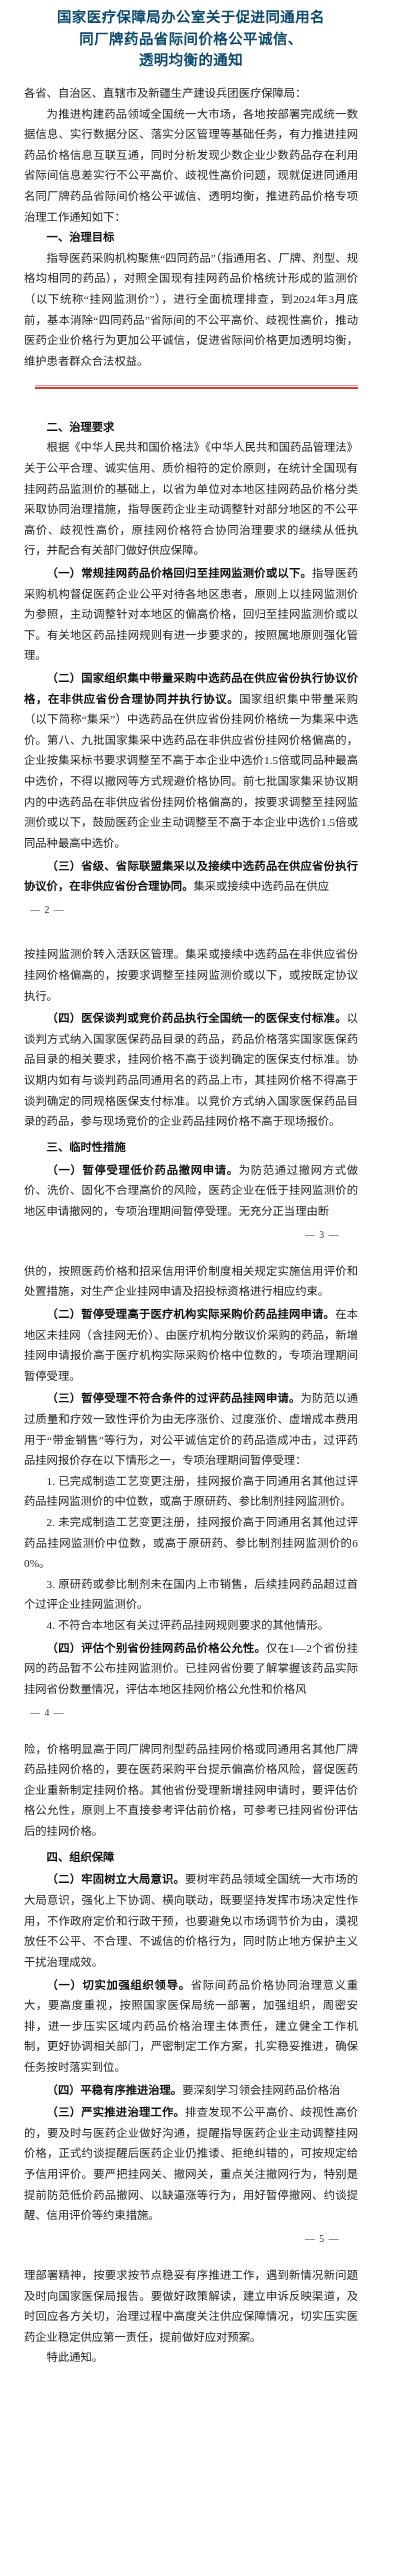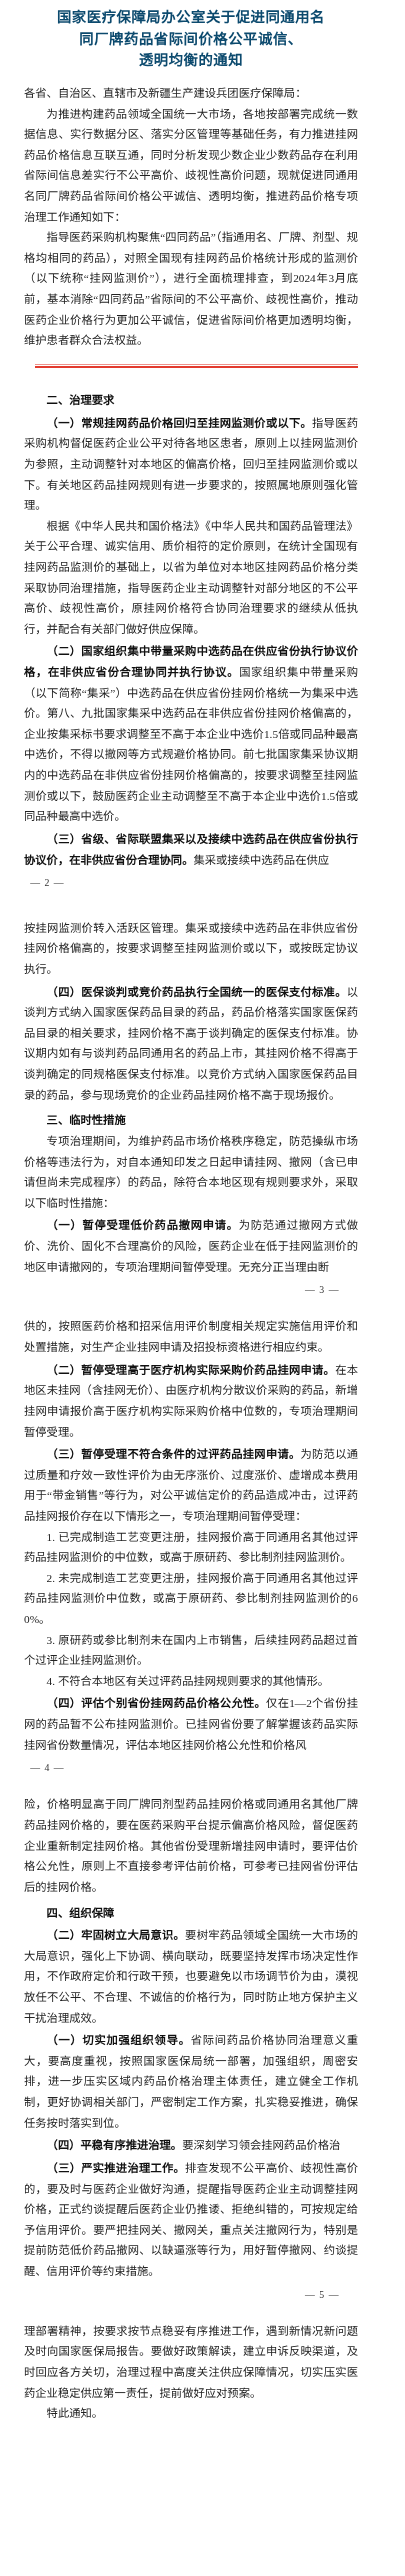--- a/index.html
+++ b/index.html
@@ -15,21 +15,21 @@
   .title span{display:block;}
   .salut{margin-top:11px;text-indent:0;}
   .para{text-indent:2em;}
   .cont{text-indent:0;}
   .bp{margin-top:2.1px;}
   b.lead{font-weight:bold;color:#111;}
   .sec{font-family:"Liberation Sans","DejaVu Sans",sans-serif;font-weight:bold;
        font-size:11.3px;line-height:20.6px;margin:5.2px 0 0 0;text-indent:2em;color:#101010;
        text-align:left;word-break:break-all;}
   .sec.first{margin-top:0;}
-  .sec.page2{margin-top:22px;}
+  .sec.page2{margin-top:28px;}
   .redline{margin:13.4px 0 0 11.3px;height:4.1px;position:relative;}
   .redline .thin{height:1px;background:#f0918a;}
   .redline .rgap{height:1px;background:transparent;}
   .redline .thick{height:2.1px;background:#e23b2e;}
   .pagenum{font-size:9.8px;line-height:20.6px;color:#333;text-indent:0;margin-top:3.1px;
            text-align:left;letter-spacing:1px;}
   .pagenum.left{padding-left:6.2px;}
   .pagenum.right{text-align:right;padding-right:18.5px;}
   .pgap{height:24px;}
   .pgap.s{height:15.5px;}
@@ -42,50 +42,50 @@
   <h1 class="title">
     <span>国家医疗保障局办公室关于促进同通用名</span>
     <span>同厂牌药品省际间价格公平诚信、</span>
     <span>透明均衡的通知</span>
   </h1>
 
   <p class="salut">各省、自治区、直辖市及新疆生产建设兵团医疗保障局：</p>
 
   <p class="para">为推进构建药品领域全国统一大市场，各地按部署完成统一数据信息、实行数据分区、落实分区管理等基础任务，有力推进挂网药品价格信息互联互通，同时分析发现少数企业少数药品存在利用省际间信息差实行不公平高价、歧视性高价问题，现就促进同通用名同厂牌药品省际间价格公平诚信、透明均衡，推进药品价格专项治理工作通知如下：</p>
 
+  <h2 class="sec first">一、治理目标</h2>
 
   <p class="para">指导医药采购机构聚焦“四同药品”（指通用名、厂牌、剂型、规格均相同的药品），对照全国现有挂网药品价格统计形成的监测价（以下统称“挂网监测价”），进行全面梳理排查，到2024年3月底前，基本消除“四同药品”省际间的不公平高价、歧视性高价，推动医药企业价格行为更加公平诚信，促进省际间价格更加透明均衡，维护患者群众合法权益。</p>
 
   <div class="redline">
     <div class="thin"></div>
     <div class="rgap"></div>
     <div class="thick"></div>
   </div>
 
   <h2 class="sec page2">二、治理要求</h2>
 
+  <p class="para">根据《中华人民共和国价格法》《中华人民共和国药品管理法》关于公平合理、诚实信用、质价相符的定价原则，在统计全国现有挂网药品监测价的基础上，以省为单位对本地区挂网药品价格分类采取协同治理措施，指导医药企业主动调整针对部分地区的不公平高价、歧视性高价，原挂网价格符合协同治理要求的继续从低执行，并配合有关部门做好供应保障。</p>
+
   <p class="para bp"><b class="lead">（一）常规挂网药品价格回归至挂网监测价或以下。</b><span>指导医药采购机构督促医药企业公平对待各地区患者，原则上以挂网监测价为参照，主动调整针对本地区的偏高价格，回归至挂网监测价或以下。有关地区药品挂网规则有进一步要求的，按照属地原则强化管理。</span></p>
-
-  <p class="para">根据《中华人民共和国价格法》《中华人民共和国药品管理法》关于公平合理、诚实信用、质价相符的定价原则，在统计全国现有挂网药品监测价的基础上，以省为单位对本地区挂网药品价格分类采取协同治理措施，指导医药企业主动调整针对部分地区的不公平高价、歧视性高价，原挂网价格符合协同治理要求的继续从低执行，并配合有关部门做好供应保障。</p>
 
   <p class="para bp"><b class="lead">（二）国家组织集中带量采购中选药品在供应省份执行协议价格，在非供应省份合理协同并执行协议。</b><span>国家组织集中带量采购（以下简称“集采”）中选药品在供应省份挂网价格统一为集采中选价。第八、九批国家集采中选药品在非供应省份挂网价格偏高的，企业按集采标书要求调整至不高于本企业中选价1.5倍或同品种最高中选价，不得以撤网等方式规避价格协同。前七批国家集采协议期内的中选药品在非供应省份挂网价格偏高的，按要求调整至挂网监测价或以下，鼓励医药企业主动调整至不高于本企业中选价1.5倍或同品种最高中选价。</span></p>
 
   <p class="para bp"><b class="lead">（三）省级、省际联盟集采以及接续中选药品在供应省份执行协议价，在非供应省份合理协同。</b><span>集采或接续中选药品在供应</span></p>
 
   <p class="pagenum left">— 2 —</p>
   <div class="pgap"></div>
 
   <p class="cont">按挂网监测价转入活跃区管理。集采或接续中选药品在非供应省份挂网价格偏高的，按要求调整至挂网监测价或以下，或按既定协议执行。</p>
 
   <p class="para bp"><b class="lead">（四）医保谈判或竞价药品执行全国统一的医保支付标准。</b><span>以谈判方式纳入国家医保药品目录的药品，药品价格落实国家医保药品目录的相关要求，挂网价格不高于谈判确定的医保支付标准。协议期内如有与谈判药品同通用名的药品上市，其挂网价格不得高于谈判确定的同规格医保支付标准。以竞价方式纳入国家医保药品目录的药品，参与现场竞价的企业药品挂网价格不高于现场报价。</span></p>
 
 
   <h2 class="sec">三、临时性措施</h2>
 
-  <p class="para">专项治理期间，为维护药品市场价格秩序稳定，防范操纵市场价格等违法行为，对自本通知印发之日起申请挂网、撤网（含已申请但尚未完成程序）的药品，除符合本地区现有规则要求外，采取以下临时性措施：</p>
 
   <p class="para bp"><b class="lead">（一）暂停受理低价药品撤网申请。</b><span>为防范通过撤网方式做价、洗价、固化不合理高价的风险，医药企业在低于挂网监测价的地区申请撤网的，专项治理期间暂停受理。无充分正当理由断</span></p>
 
   <p class="pagenum right">— 3 —</p>
   <div class="pgap s"></div>
 
   <p class="cont">供的，按照医药价格和招采信用评价制度相关规定实施信用评价和处置措施，对生产企业挂网申请及招投标资格进行相应约束。</p>
 
   <p class="para bp"><b class="lead">（二）暂停受理高于医疗机构实际采购价药品挂网申请。</b><span>在本地区未挂网（含挂网无价）、由医疗机构分散议价采购的药品，新增挂网申请报价高于医疗机构实际采购价格中位数的，专项治理期间暂停受理。</span></p>
 

